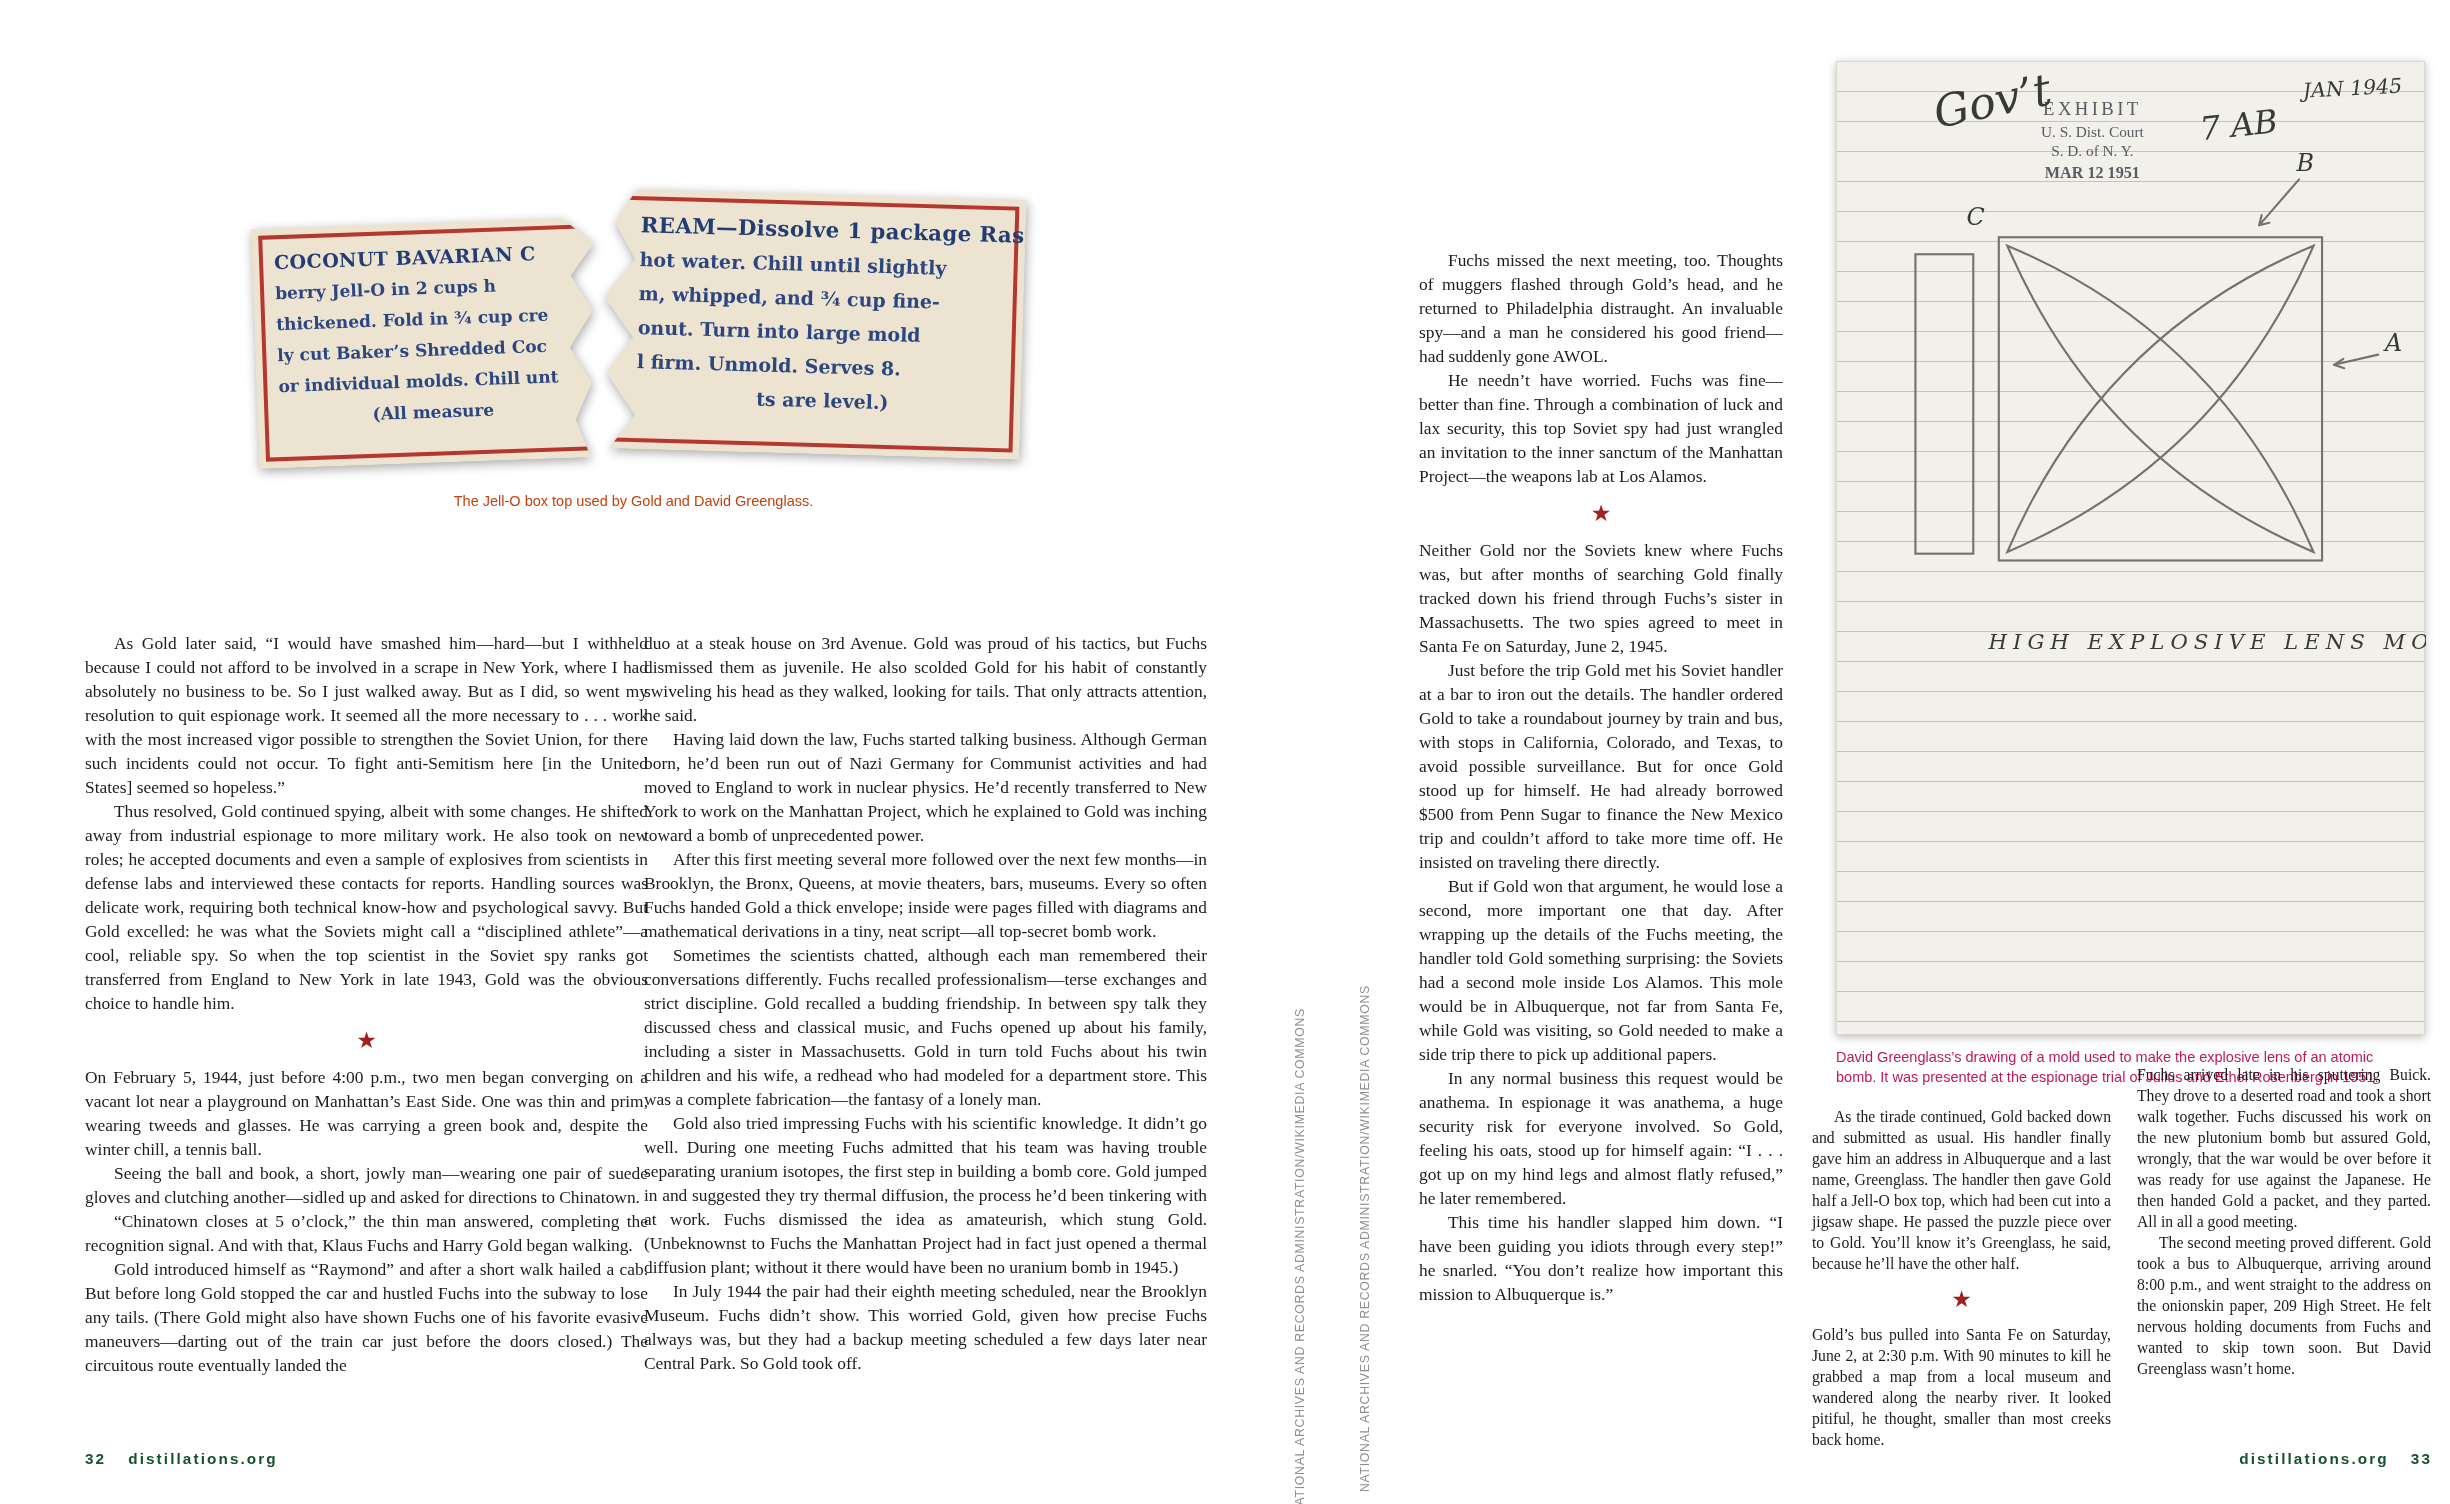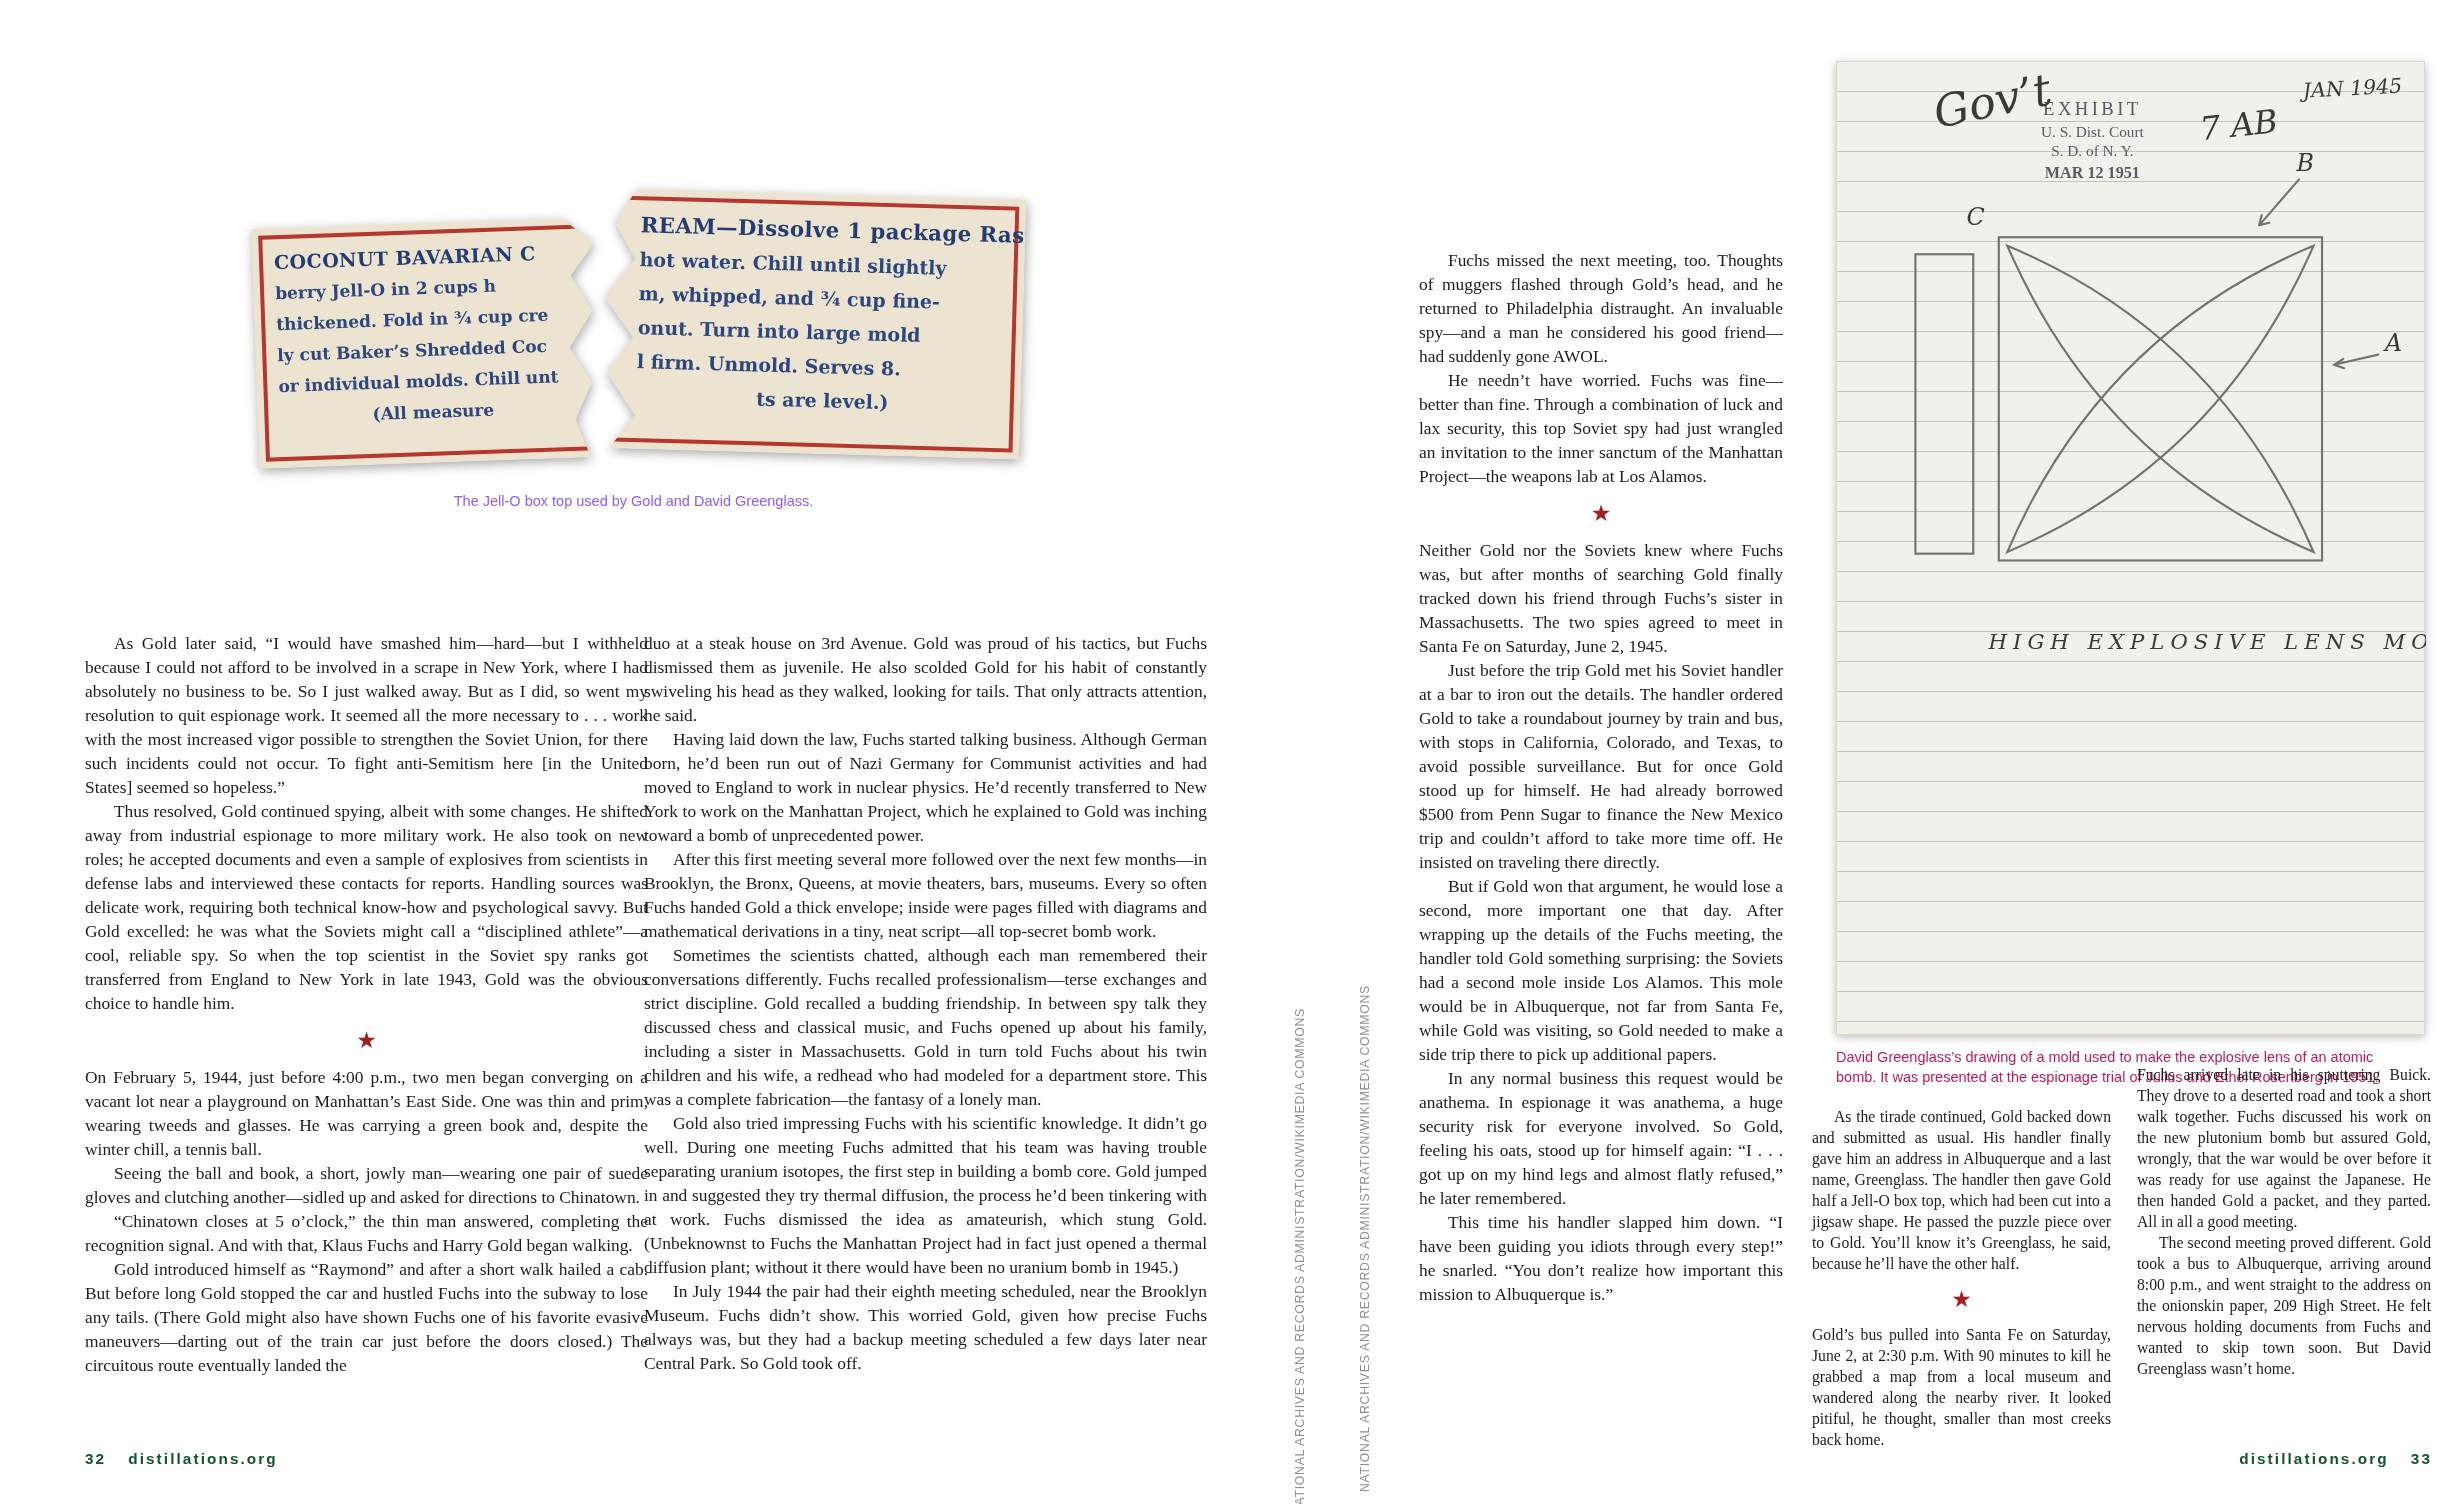--- a/index.html
+++ b/index.html
@@ -42,21 +42,21 @@
   #jello-left  .jello-frame { left:6.8px; right:-25.5px; }
   #jello-right .jello-frame { right:6.8px; left:-25.5px; }
   .jello-text { position:absolute; top:18.7px; left:22px; right:12px;
                 font-family:"DejaVu Serif", serif; font-weight:bold;
                 color:#2c4680; white-space:nowrap; }
   #jello-left  .jello-text { font-size:17px; line-height:31px; }
   #jello-right .jello-text { font-size:19px; line-height:34px; left:34px; }
   .jello-text .headline { font-size:1.12em; letter-spacing:0.4px; color:#233c74; }
   .jello-text .c { text-align:center; }
   .fig-caption { margin-top:10.2px; text-align:center;
-                 font-family:"Liberation Sans", sans-serif; font-size:14.5px; color:#8b5cf6; }
+                 font-family:"Liberation Sans", sans-serif; font-size:14.5px; color:#c2410c; }
 
   
   #drawing-fig { position:absolute; left:1836px; top:61px; width:569px; }
   .paper {
     position:relative; width:589px; height:974px;
     background:repeating-linear-gradient(to bottom, #f2f0ea 0px, #f2f0ea 29px, #c3c4bf 29px, #c3c4bf 30px);
     box-shadow:0 1.7px 8.5px rgba(0,0,0,0.28); border:0.9px solid #d9d7d0;
   }
   .paper svg { position:absolute; inset:0; }
   .stamp-text { font-family:"Liberation Serif", serif; fill:#5a5a64; }

